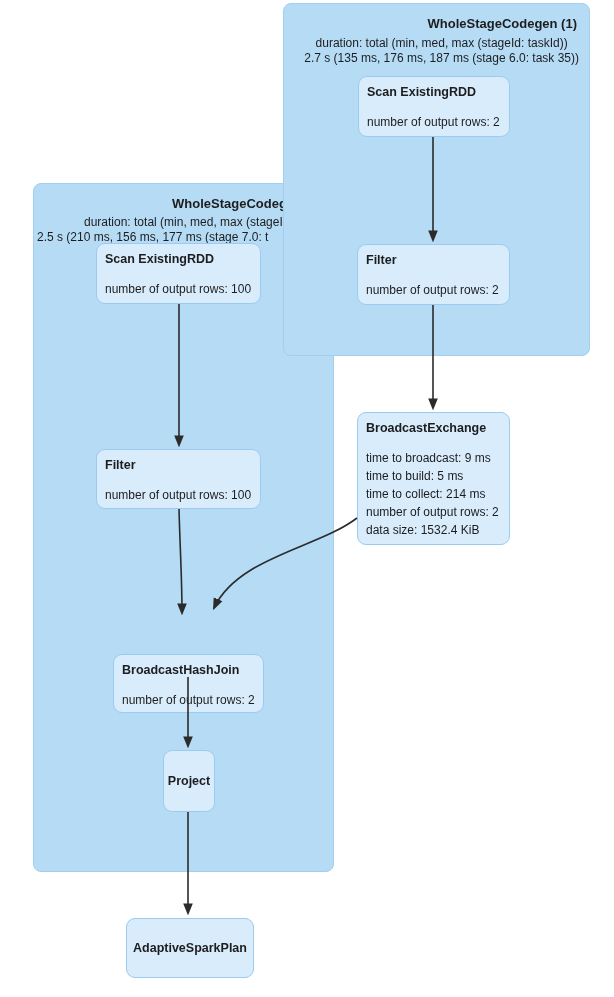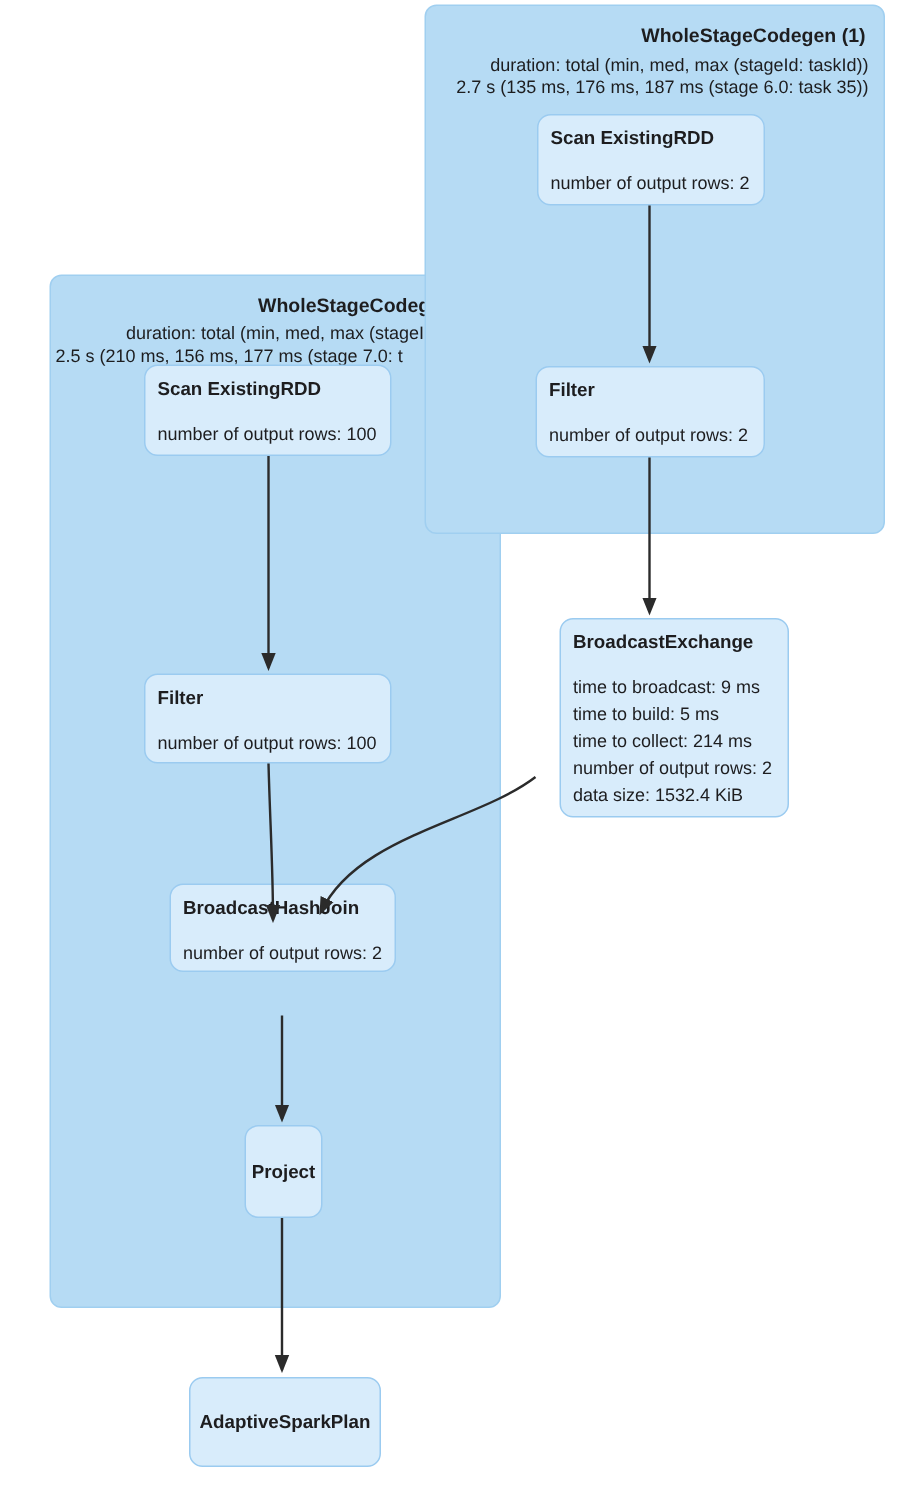--- a/index.html
+++ b/index.html
@@ -46,21 +46,21 @@
     white-space: nowrap;
     color: var(--text);
   }
   .cluster-right .cl-title { top: 12px; right: 12px; }
   .cluster-right .cl-dur-block {
     position: absolute;
     top: 32px;
     right: 10px;
     font-size: 12px;
     line-height: 15px;
-    text-align: right;
+    text-align: center;
     white-space: nowrap;
     color: var(--text);
   }
   .cluster-left .cl-title { top: 12px; left: 138px; }
   .cluster-left .cl-dur.l1 { top: 31px; left: 50px; }
   .cluster-left .cl-dur.l2 { top: 46px; left: 3px; }
   .node {
     position: absolute;
     background: var(--node-fill);
     border: 1px solid var(--node-border);
@@ -128,21 +128,21 @@
     </div>
   </div>
 
   <div class="node" style="left:357px; top:244px; width:153px; height:61px;">
     <div class="node-title">Filter</div>
     <div class="metrics">
       <div>number of output rows: 2</div>
     </div>
   </div>
 
-  <div class="node" style="left:357px; top:412px; width:153px; height:133px;margin-left:16px;">
+  <div class="node" style="left:357px; top:412px; width:153px; height:133px;">
     <div class="node-title">BroadcastExchange</div>
     <div class="metrics">
       <div>time to broadcast: 9 ms</div>
       <div>time to build: 5 ms</div>
       <div>time to collect: 214 ms</div>
       <div>number of output rows: 2</div>
       <div>data size: 1532.4 KiB</div>
     </div>
   </div>
 
@@ -153,21 +153,21 @@
     </div>
   </div>
 
   <div class="node" style="left:96px; top:449px; width:165px; height:60px;">
     <div class="node-title">Filter</div>
     <div class="metrics">
       <div>number of output rows: 100</div>
     </div>
   </div>
 
-  <div class="node" style="left:113px; top:589px; width:151px; height:59px;">
+  <div class="node" style="left:113px; top:654px; width:151px; height:59px;">
     <div class="node-title">BroadcastHashJoin</div>
     <div class="metrics">
       <div>number of output rows: 2</div>
     </div>
   </div>
 
   <div class="node node-center" style="left:163px; top:750px; width:52px; height:62px;">
     <div class="node-title">Project</div>
   </div>
 

